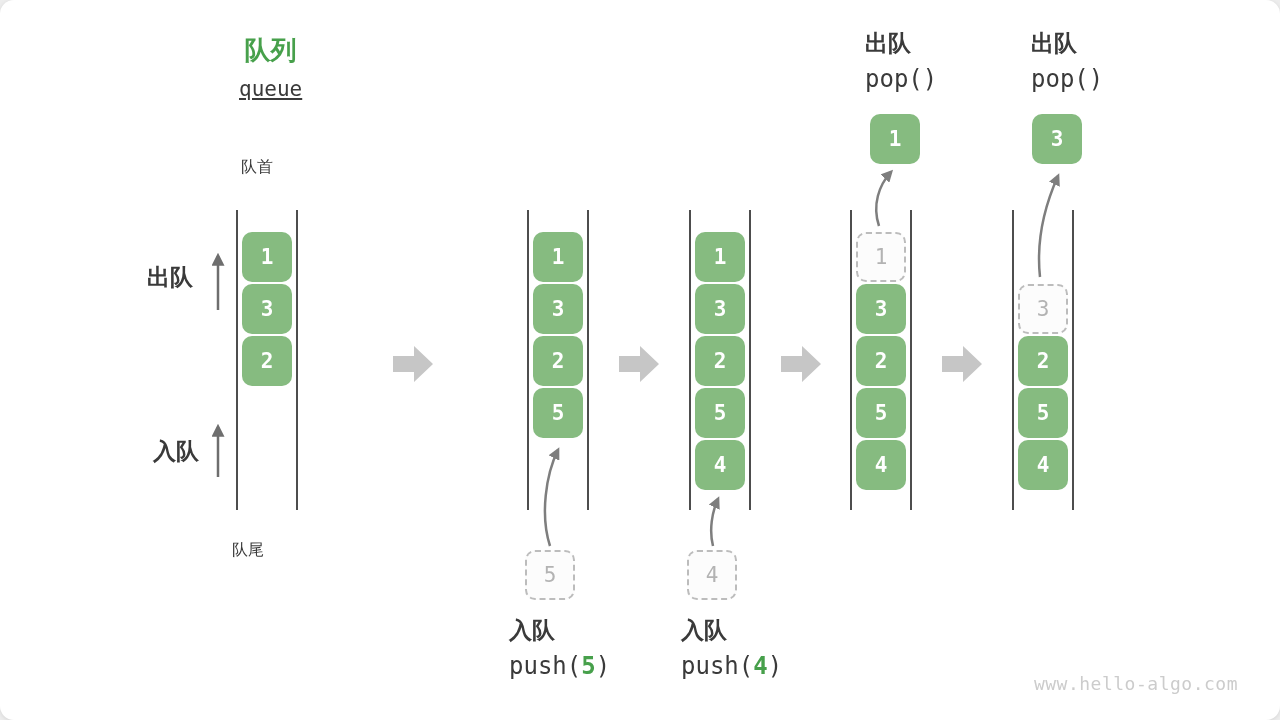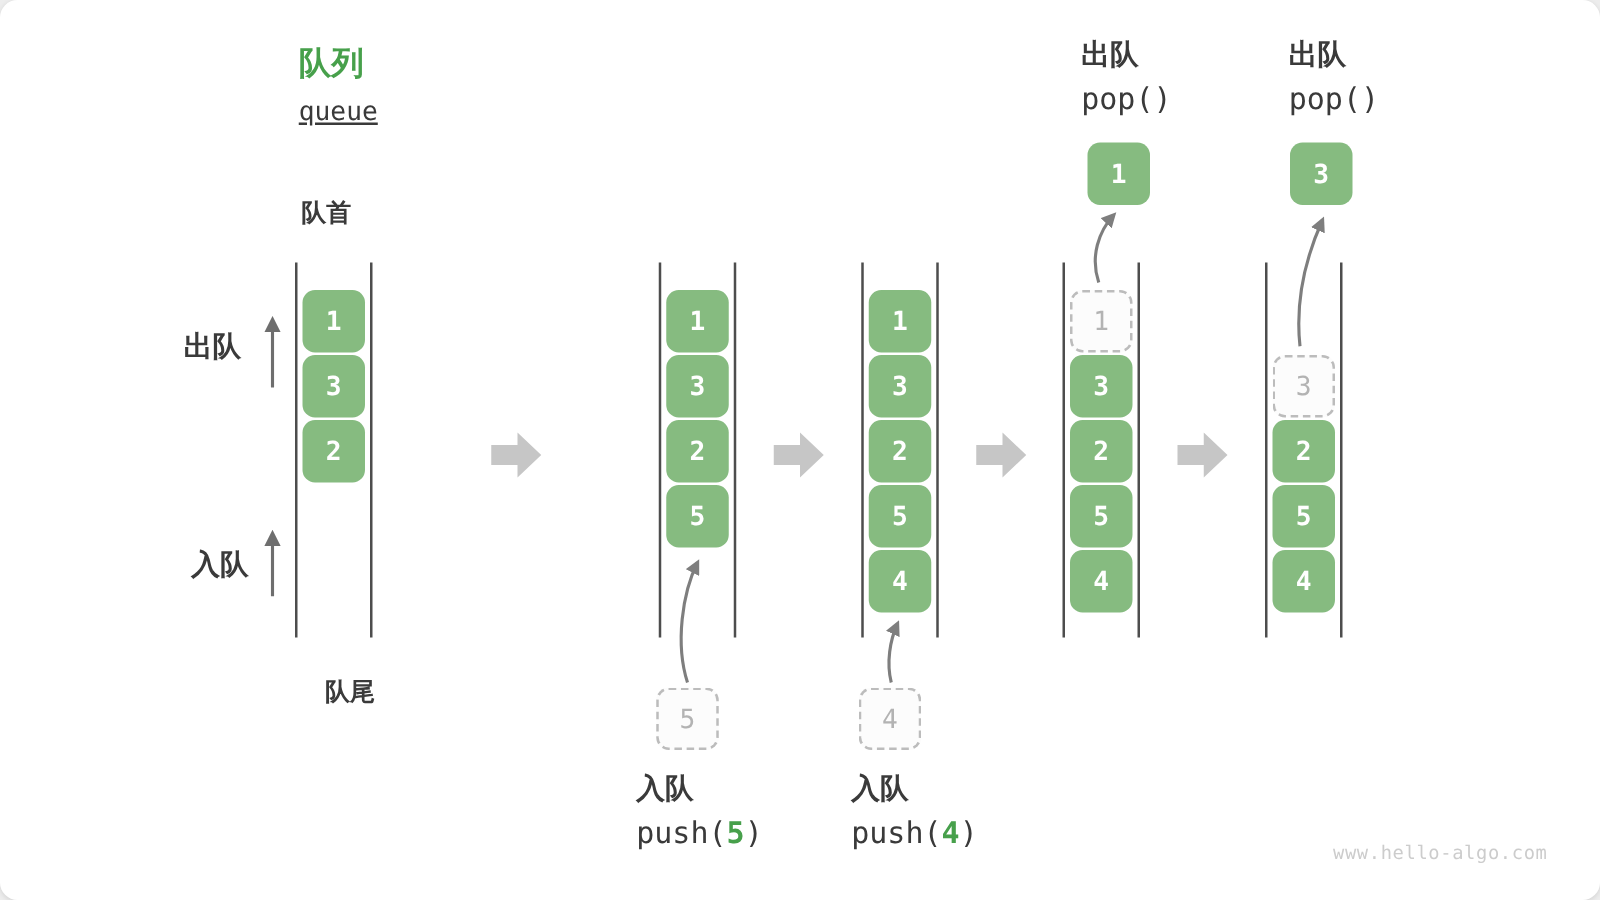--- a/index.html
+++ b/index.html
@@ -6,21 +6,21 @@
   .canvas{
     position:relative;width:1280px;height:720px;background:#ffffff;
     border-radius:14px;box-shadow:0 1px 4px rgba(0,0,0,.10);
     overflow:hidden;font-family:"Liberation Sans",sans-serif;
   }
   .abs{position:absolute;}
 
   .title-zh{font-size:26px;font-weight:bold;color:var(--title-green);}
   .title-en{font-family:"DejaVu Sans Mono",monospace;font-size:21px;color:var(--text-dark);margin-top:9px;text-decoration:underline;}
 
-  .big-label{font-size:20px;font-weight:bold;color:var(--text-dark);}
+  .big-label{font-size:16px;font-weight:normal;color:var(--text-dark);}
   .side-label{font-size:23px;font-weight:bold;color:var(--text-dark);}
 
   .wall{position:absolute;width:2px;background:var(--wall);}
 
   .cell{
     position:absolute;width:50px;height:50px;border-radius:10px;
     background:var(--cell-green);color:#ffffff;
     display:flex;align-items:center;justify-content:center;
     font-family:"DejaVu Sans Mono",monospace;font-size:21px;font-weight:bold;
     box-sizing:border-box;
@@ -29,37 +29,37 @@
     background:#fcfcfc;border:2px dashed var(--ghost-border);
     color:var(--ghost-text);font-weight:normal;
   }
 
   .op{display:flex;flex-direction:column;gap:12px;}
   .op .op-zh{font-size:23px;font-weight:bold;color:var(--text-dark);line-height:1;}
   .op .op-code{font-family:"DejaVu Sans Mono",monospace;font-size:24px;color:var(--text-dark);line-height:1;}
   .op .op-arg{color:var(--arg-green);font-weight:bold;}
 
   .watermark{
-    font-family:"DejaVu Sans Mono",monospace;font-size:15px;
+    font-family:"DejaVu Sans Mono",monospace;font-size:18px;
     color:var(--watermark);letter-spacing:0.5px;
   }
   .overlay{position:absolute;left:0;top:0;pointer-events:none;}
 </style>
 </head>
 <body>
 
 <div class="canvas">
 
-  <div class="abs" style="left:239px;top:33px;">
+  <div class="abs" style="left:239px;top:33px;text-align:center;">
     <div class="title-zh">队列</div>
     <div class="title-en">queue</div>
   </div>
 
   <div class="abs big-label" style="left:241px;top:157px;">队首</div>
-  <div class="abs big-label" style="left:260px;top:540px;">队尾</div>
+  <div class="abs big-label" style="left:232px;top:540px;">队尾</div>
 
   <div class="abs side-label" style="left:147px;top:262px;">出队</div>
   <div class="abs side-label" style="left:153px;top:436px;">入队</div>
 
   <svg class="overlay" width="1280" height="720" viewBox="0 0 1280 720">
     <defs>
       <marker id="head-curve" viewBox="0 0 12 12" refX="9" refY="6" markerWidth="12" markerHeight="12" markerUnits="userSpaceOnUse" orient="auto">
         <path d="M0,0 L12,6 L0,12 Z" style="fill:var(--curve-arrow)"></path>
       </marker>
       <marker id="head-side" viewBox="0 0 12 12" refX="9" refY="6" markerWidth="13" markerHeight="13" markerUnits="userSpaceOnUse" orient="auto">

